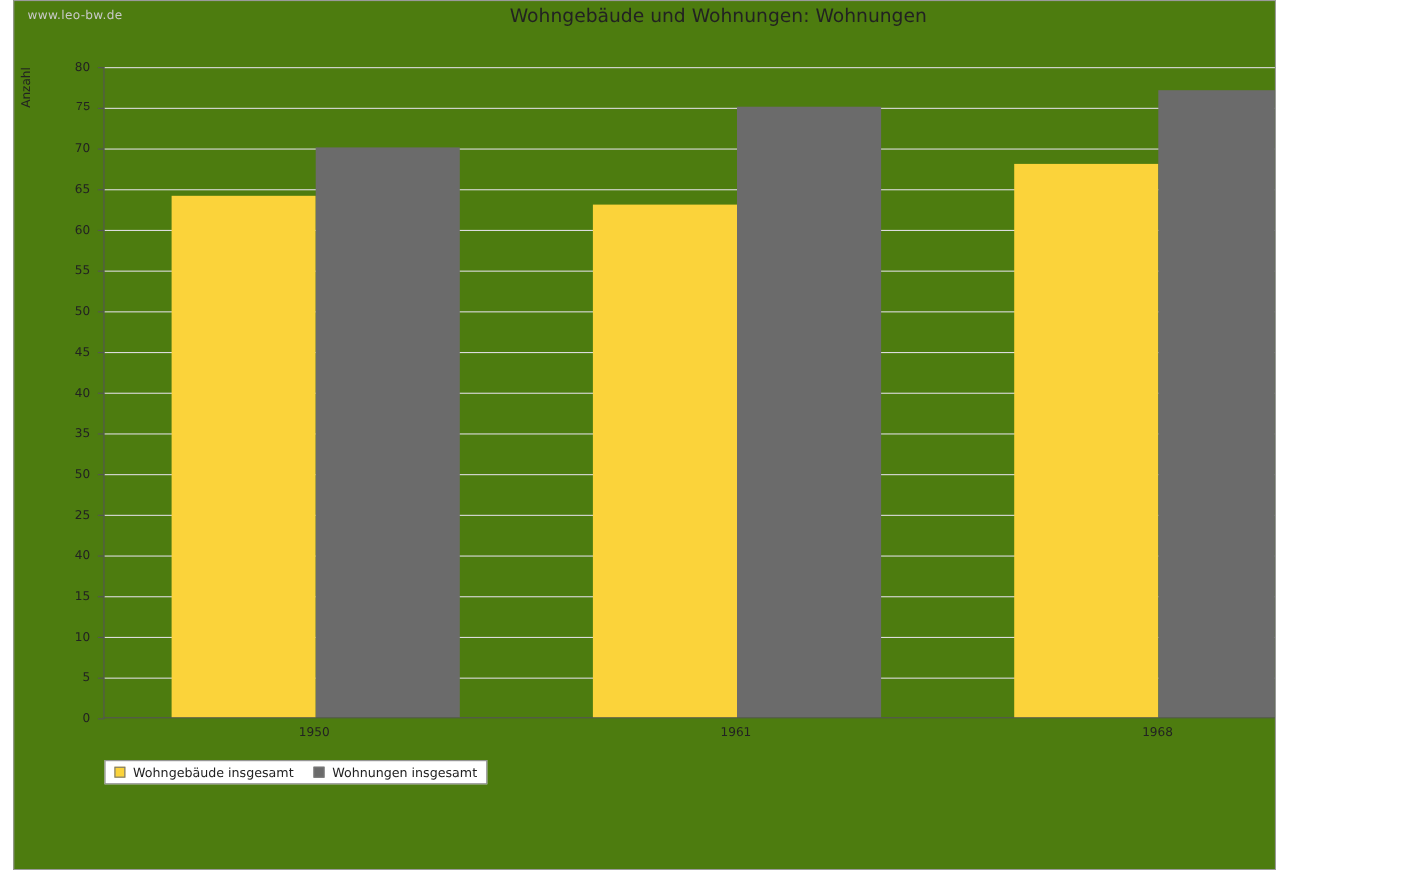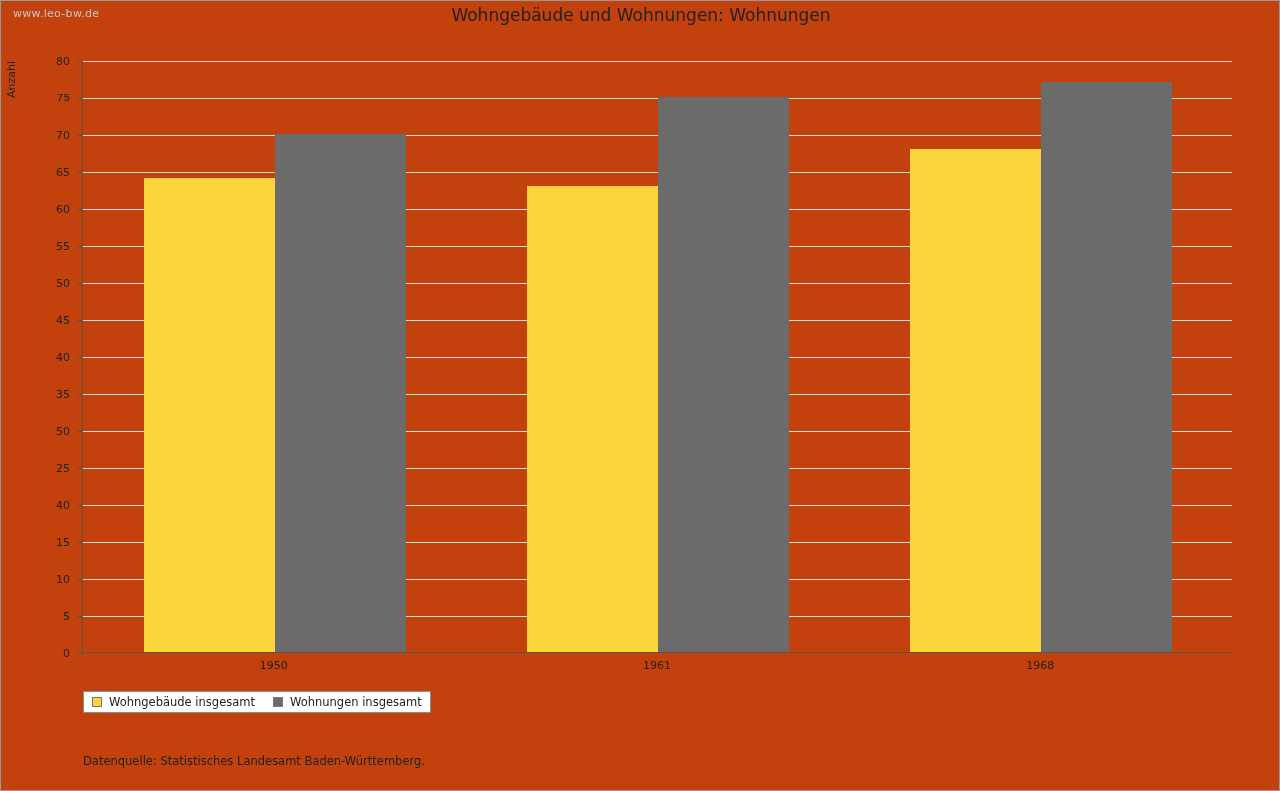--- a/index.html
+++ b/index.html
@@ -5,26 +5,27 @@
   html, body {
     margin: 0;
     padding: 0;
     background: #ffffff;
   }
   body {
     font-family: "DejaVu Sans", sans-serif;
   }
   #page {
     position: relative;
-    width: 1280px;
+    width: 1148px;
     height: 791px;
-    background: #c2410c;
+    background: #4d7c0f;
     border: 1px solid #9a9a9a;
     box-sizing: border-box;
     overflow: hidden;
+    margin-left: 12px;
   }
   #watermark {
     position: absolute;
     left: 12px;
     top: 6px;
     font-size: 11px;
     color: #c9c9c9;
     letter-spacing: 0.3px;
   }
   #chart-title {
@@ -220,18 +221,17 @@
       <div class="legend-item">
         <span class="legend-swatch" style="background: rgb(251, 211, 58);"></span>
         <span>Wohngebäude insgesamt</span>
       </div>
       <div class="legend-item">
         <span class="legend-swatch" style="background: rgb(107, 107, 107);"></span>
         <span>Wohnungen insgesamt</span>
       </div>
     </div>
 
-  <div class="note" id="note2">Datenquelle: Statistisches Landesamt Baden-Württemberg.</div>
 
 <div class="xtick-label" style="left: 272.667px;">1950</div>
     <div class="xtick-label" style="left: 656px;">1961</div>
     <div class="xtick-label" style="left: 1039.33px;">1968</div>
   </div>
 
 </body></html>

